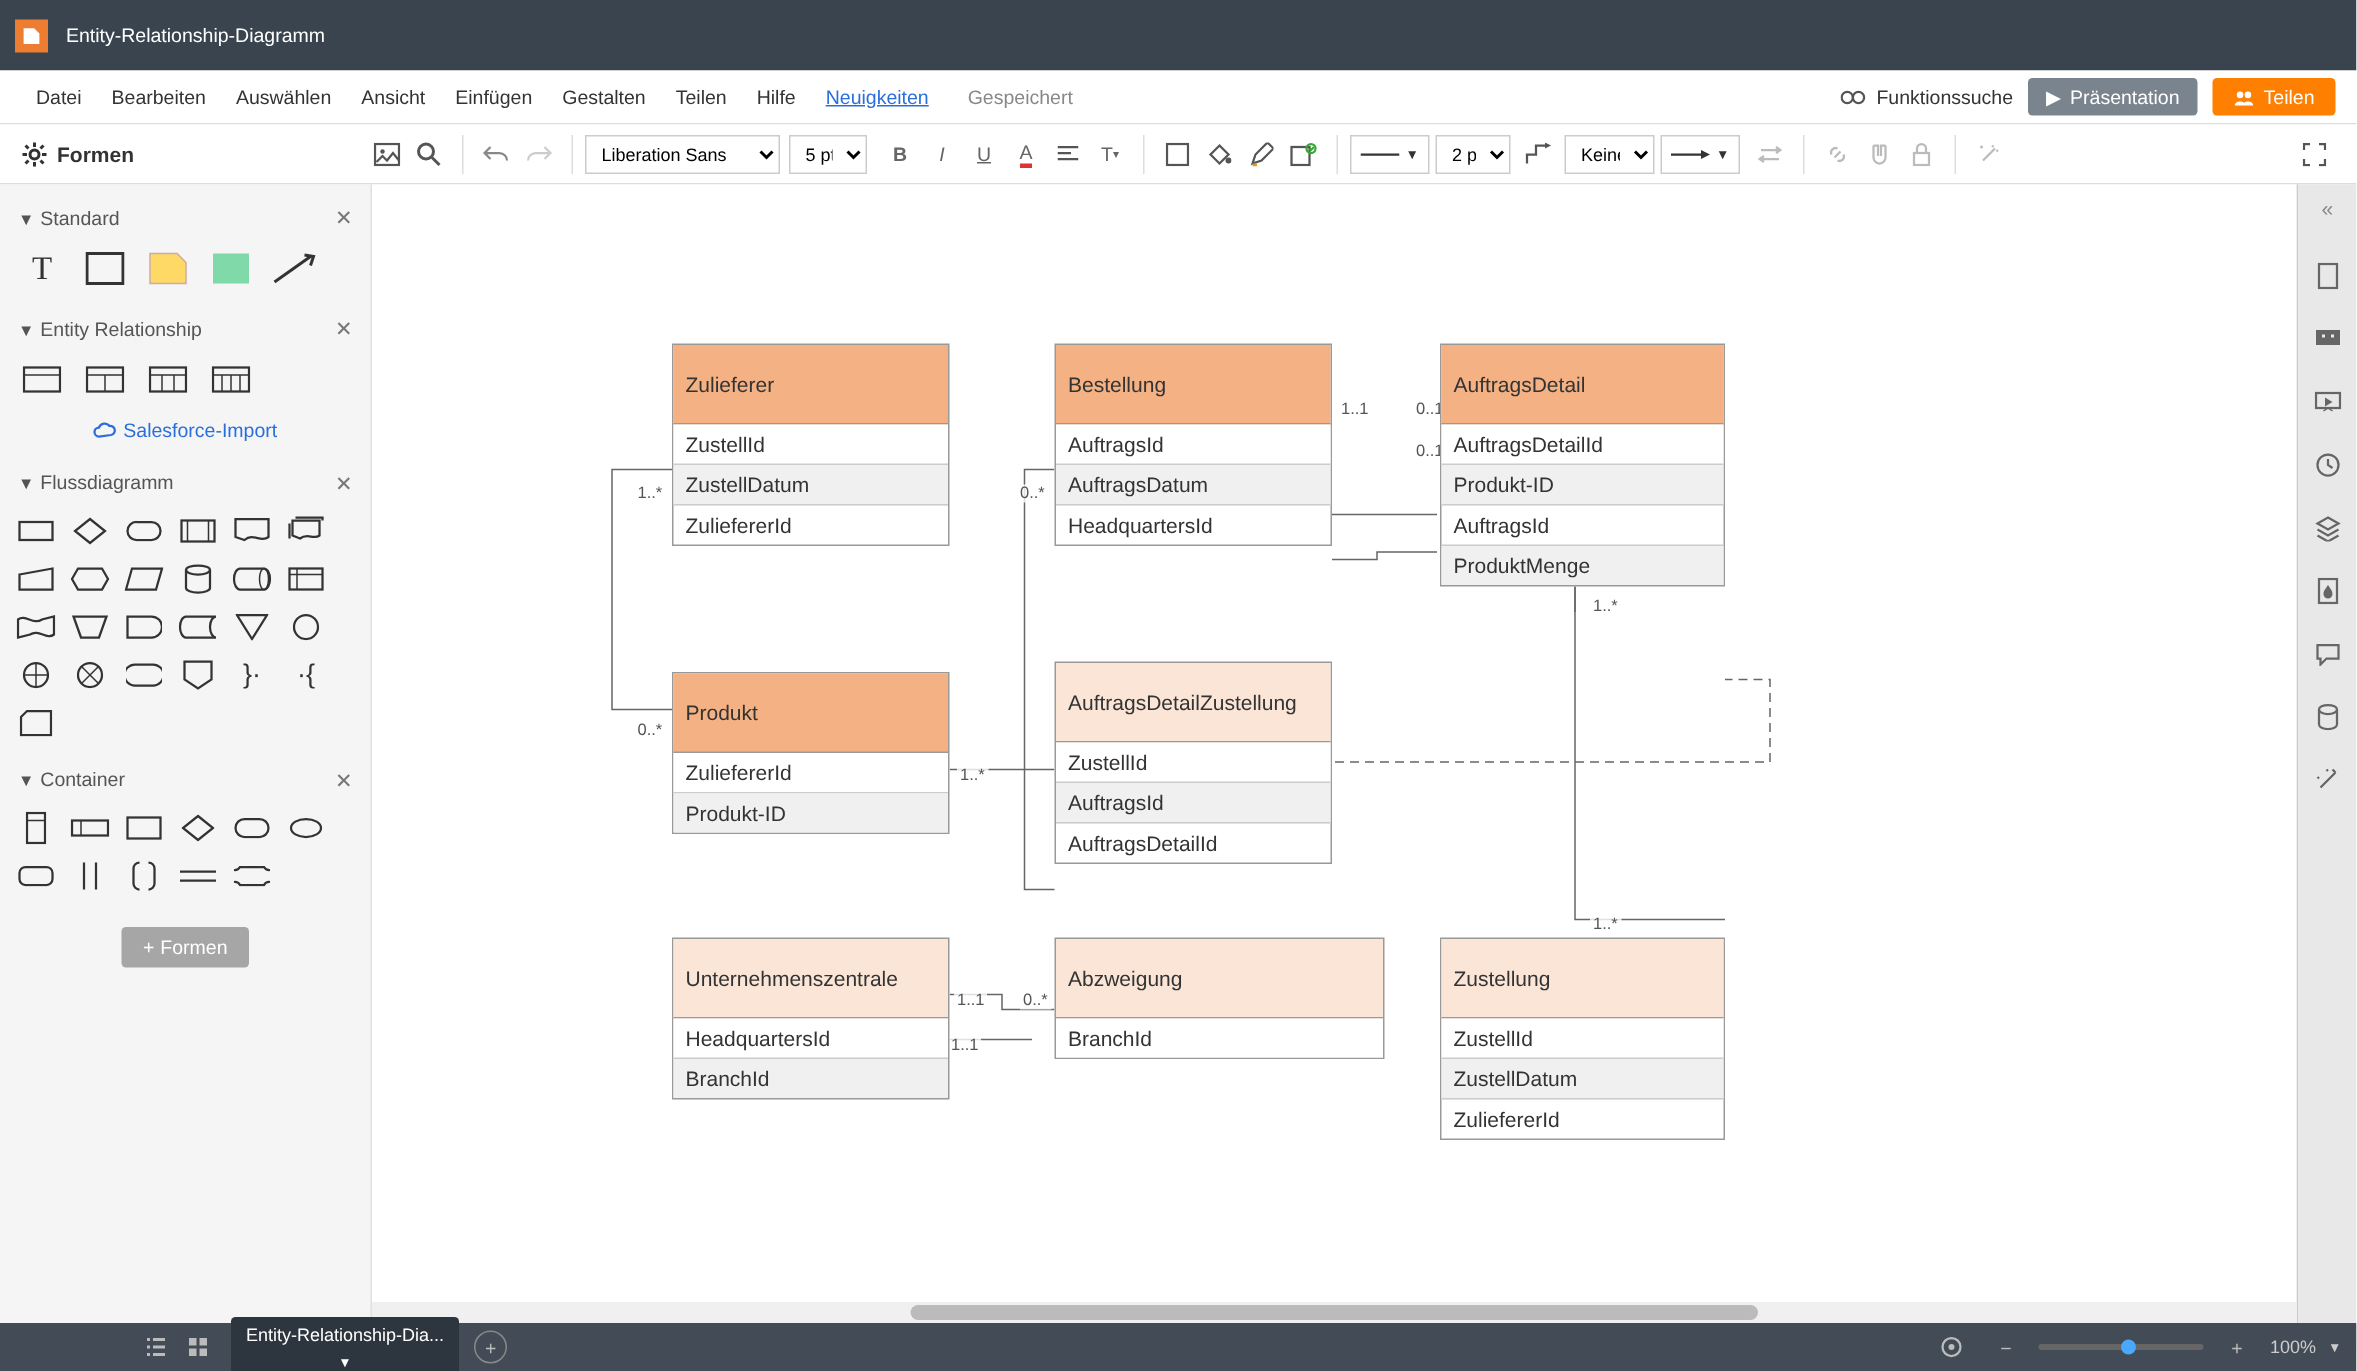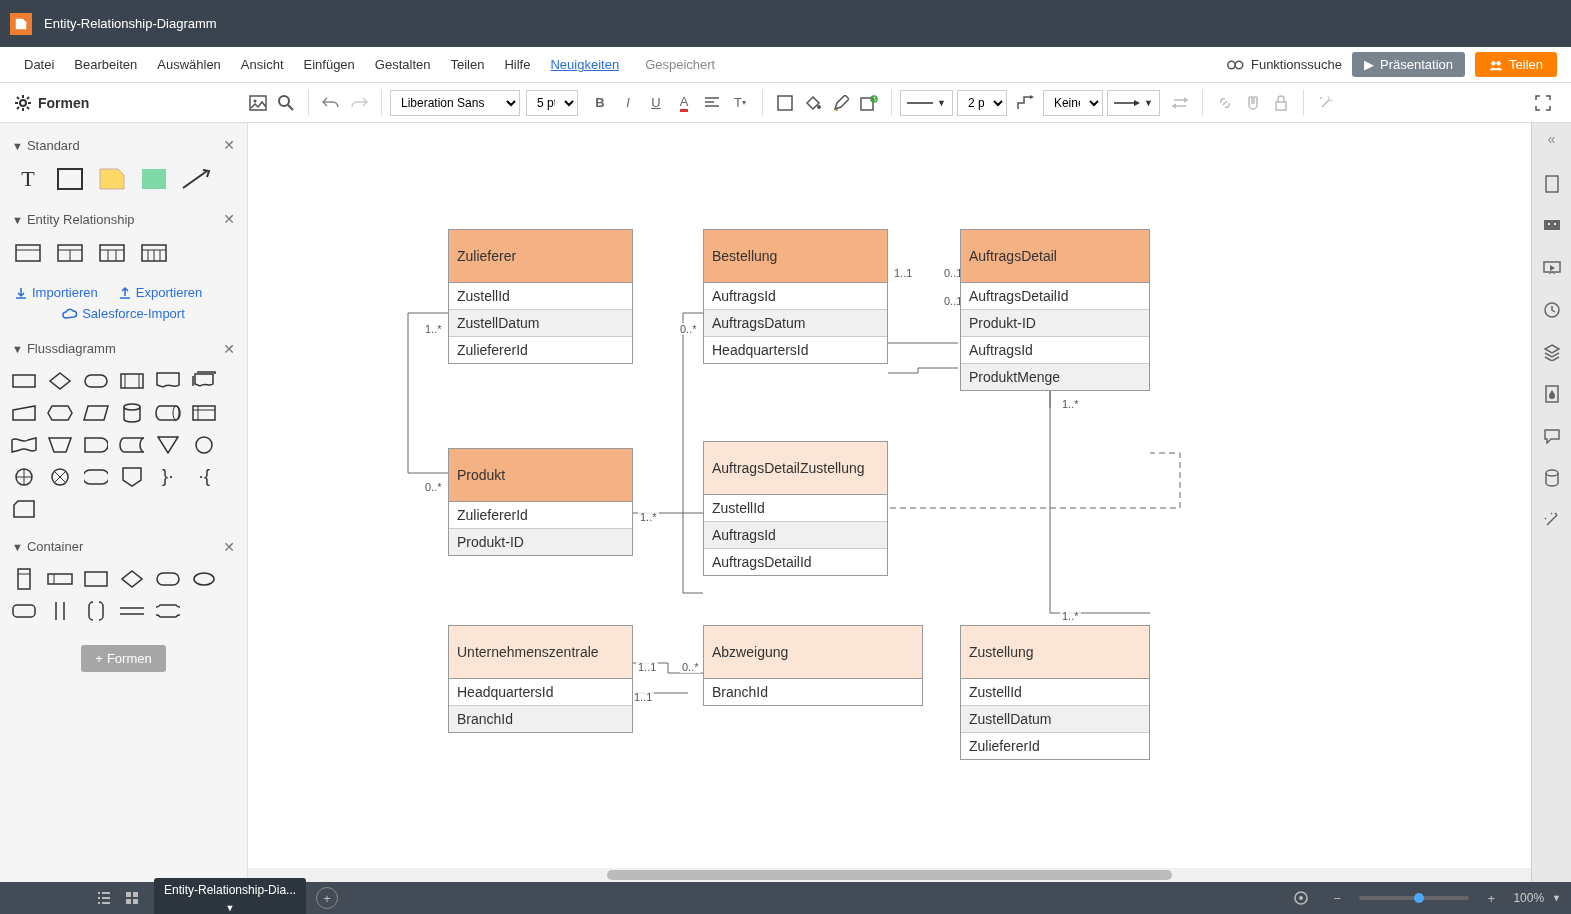--- a/index.html
+++ b/index.html
@@ -327,34 +327,20 @@
             <path d="M1 6h24M9 6v11M17 6v11" stroke="#333"></path>
           </svg>
         </div>
       <div class="sh">
           <svg width="26" height="18">
             <rect x="1" y="1" width="24" height="16" fill="none" stroke="#333" stroke-width="1.5"></rect>
             <path d="M1 6h24M7 6v11M13 6v11M19 6v11" stroke="#333"></path>
           </svg>
         </div>
     </div>
-    <div class="import-row">
-      <a>
-          <svg width="14" height="14">
-            <path d="M7 2v8M4 7l3 3 3-3M2 12h10" fill="none" stroke="#2b6edb" stroke-width="1.5"></path>
-          </svg>
-          <span>Importieren</span>
-        </a>
-      <a>
-          <svg width="14" height="14">
-            <path d="M7 10V2M4 5l3-3 3 3M2 12h10" fill="none" stroke="#2b6edb" stroke-width="1.5"></path>
-          </svg>
-          <span>Exportieren</span>
-        </a>
-    </div>
     <div class="salesforce-row">
       <a>
           <svg width="16" height="12">
             <path d="M4 10a3 3 0 010-6 4 4 0 017-1 3 3 0 011 6z" fill="none" stroke="#2b6edb" stroke-width="1.5"></path>
           </svg>
           <span>Salesforce-Import</span>
         </a>
     </div>
 
     <div class="section-head">

